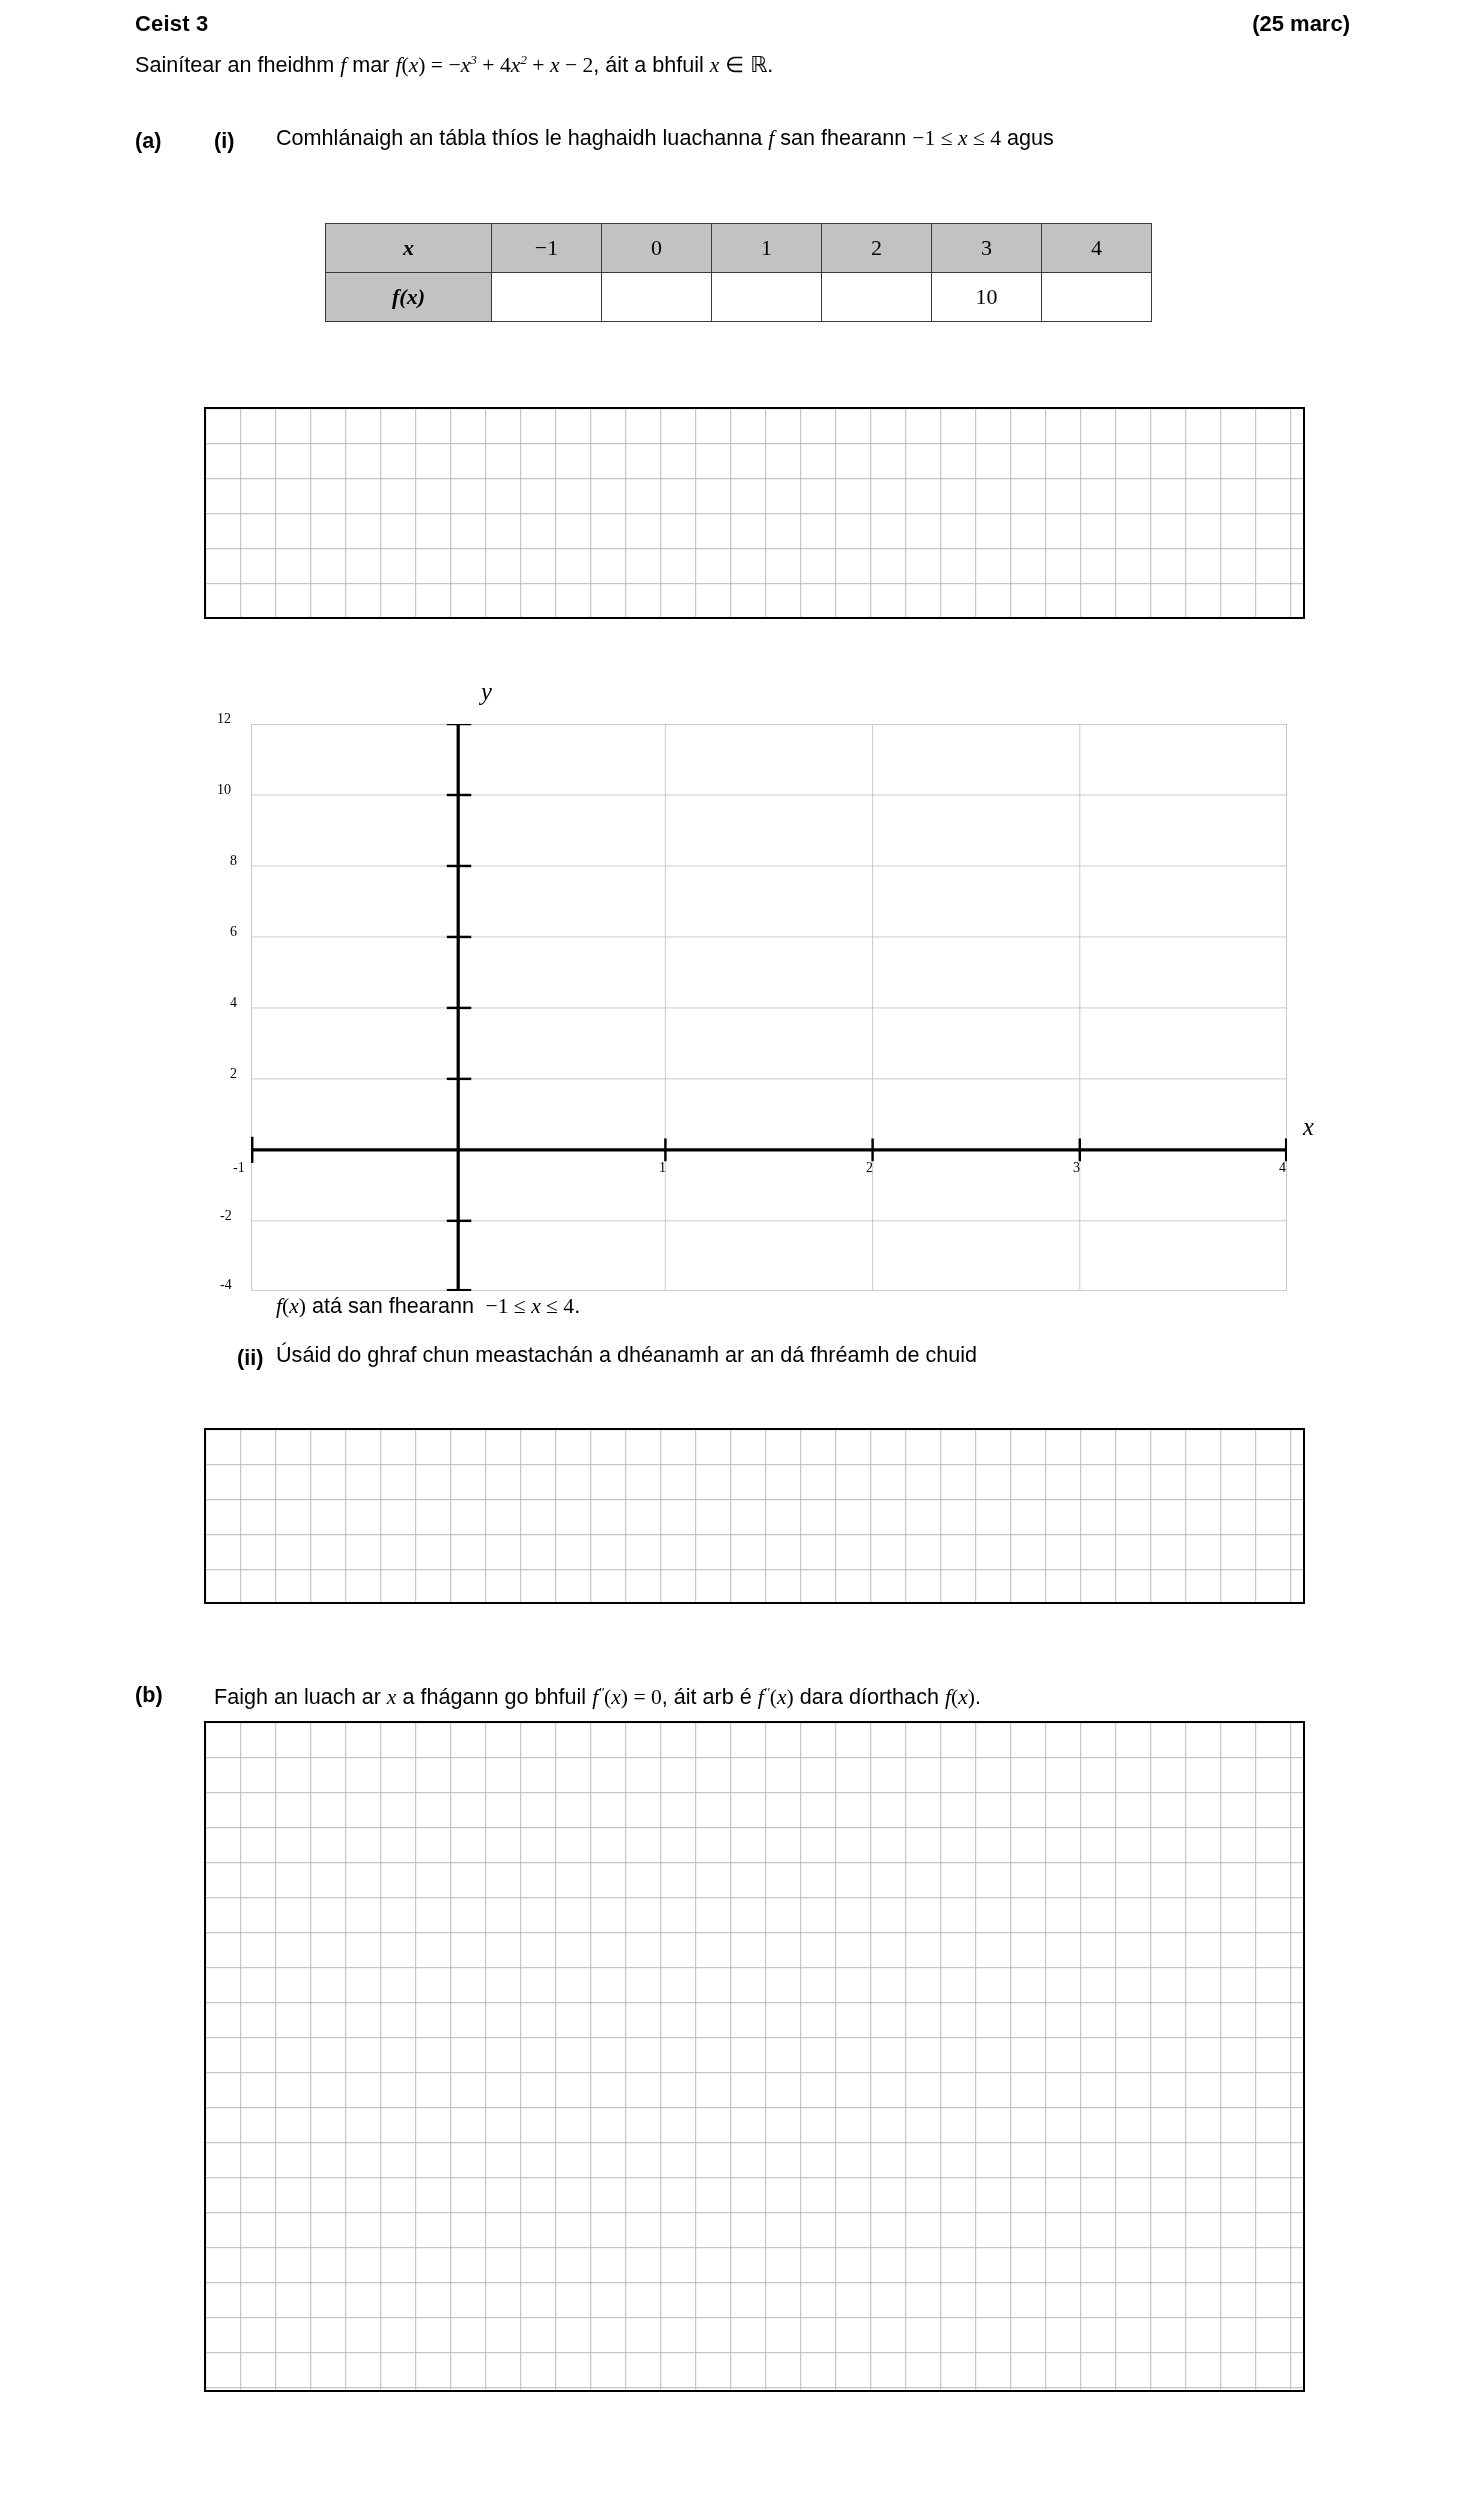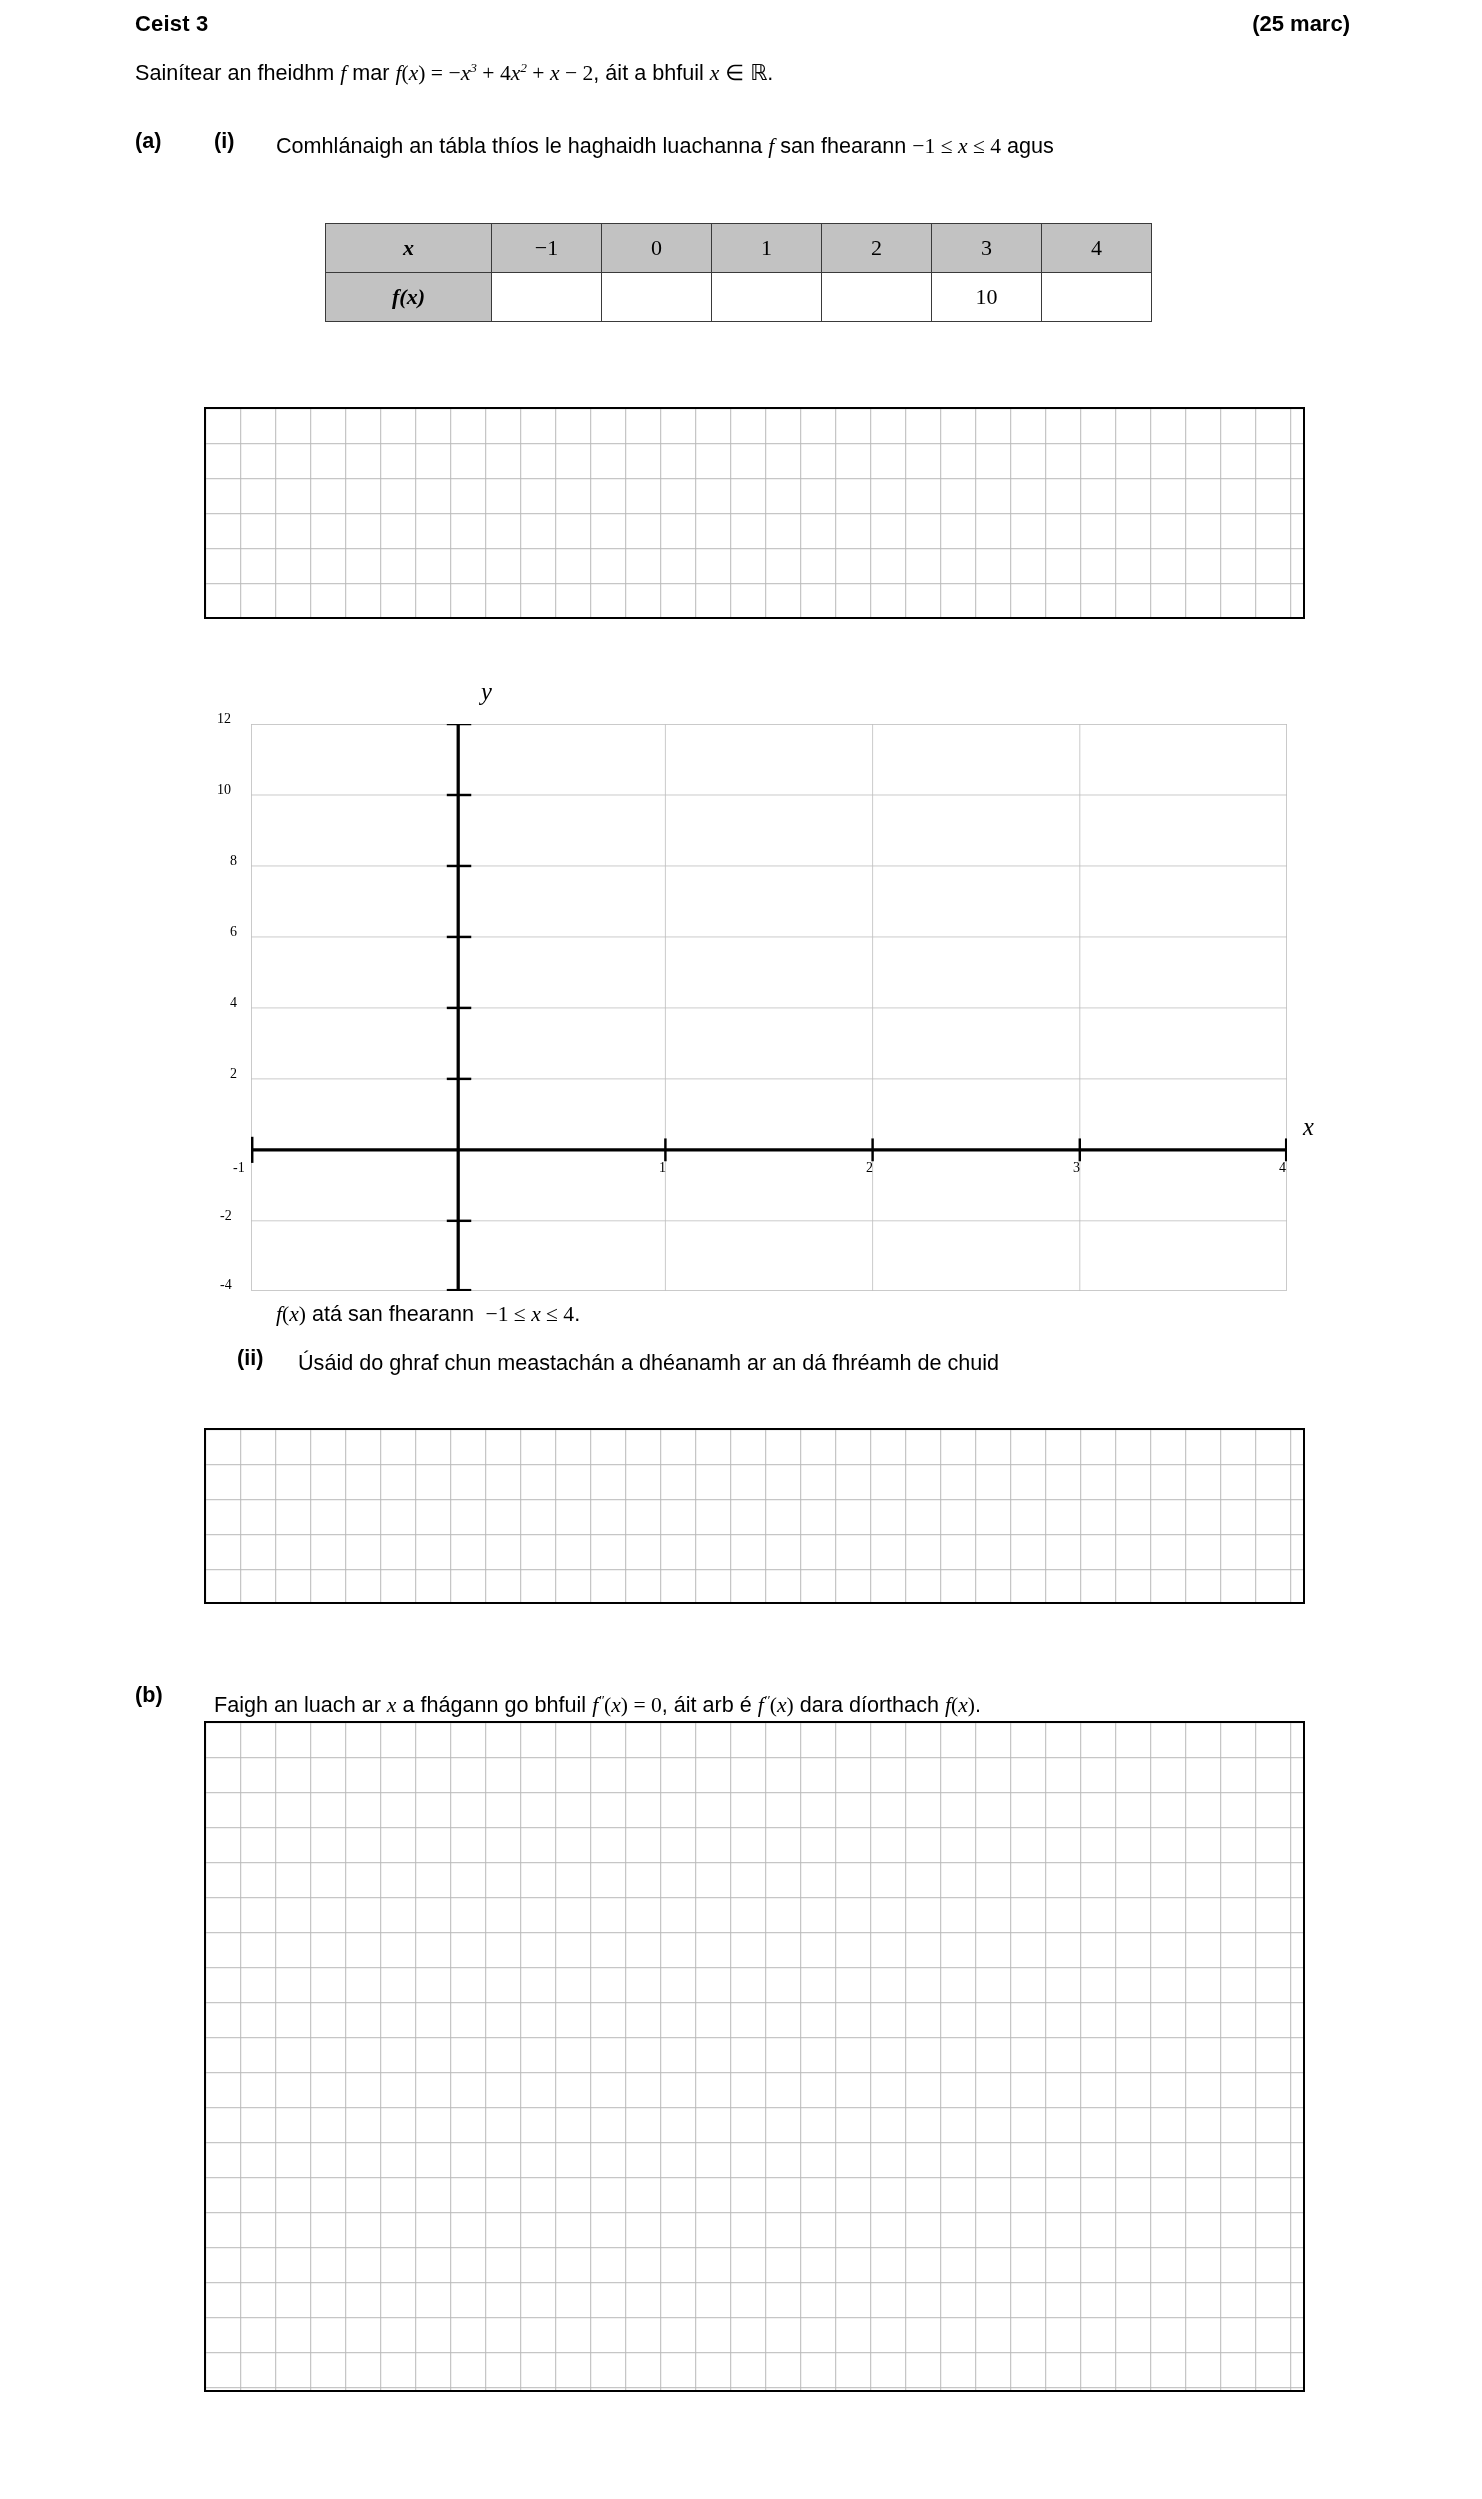--- a/index.html
+++ b/index.html
@@ -5,21 +5,21 @@
   html,body{margin:0;padding:0;background:#fff;}
   body{width:1483px;height:2500px;position:relative;font-family:"Liberation Sans",sans-serif;color:#000;}
   .page{position:absolute;left:0;top:0;width:1483px;height:2500px;}
 
   
   #hdr{position:absolute;left:135px;top:11.4px;width:1215px;height:33px;text-decoration:underline;}
   #hdr .ttl{position:absolute;left:0;top:0;font-size:22px;font-weight:bold;letter-spacing:0.2px;}
   #hdr .marks{position:absolute;right:0;top:0;font-size:22px;font-weight:bold;text-align:center;}
 
   
-  .ptxt{position:absolute;font-size:21.6px;line-height:43px;white-space:nowrap;}
+  .ptxt{position:absolute;font-size:21.6px;line-height:27px;white-space:nowrap;}
   .lbl{position:absolute;font-size:21.6px;font-weight:bold;line-height:33px;}
   i.m{font-style:italic;font-family:"Liberation Serif",serif;}
   .mn{font-family:"Liberation Serif",serif;font-style:normal;}
   sup.e{font-size:.62em;vertical-align:super;font-style:italic;font-family:"Liberation Serif",serif;}
   .bb{font-family:"DejaVu Sans",sans-serif;font-style:normal;}
 
   
   #vtable{position:absolute;left:325px;top:223px;border-collapse:collapse;}
   #vtable td{border:0.8px solid #3a3a3a;width:107px;height:46px;text-align:center;
              font-size:22px;font-family:"Liberation Serif",serif;}
@@ -146,21 +146,21 @@
     <span class="glabel" style="left:408px;top:436px;">1</span>
     <span class="glabel" style="left:615px;top:436px;">2</span>
     <span class="glabel" style="left:822px;top:436px;">3</span>
     <span class="glabel" style="left:1028px;top:436px;">4</span>
 
     <span class="gaxname" style="left:230px;top:-46px;">y</span>
     <span class="gaxname" style="left:1052px;top:389px;">x</span>
   </div>
 
   <span class="lbl" style="left:214px;top:1341px;margin-left:23px;">(ii)</span>
-  <div class="ptxt" style="left:276px;top:1341px;margin-left:22px;">Úsáid do ghraf chun meastachán a dhéanamh ar an dá fhréamh de chuid</div>
+  <div class="ptxt" style="left:276px;top:1341px;">Úsáid do ghraf chun meastachán a dhéanamh ar an dá fhréamh de chuid</div>
   <div class="ptxt" style="left:276px;top:1292px;">
     <span class="mn"><i class="m">f</i>(<i class="m">x</i>)</span> atá san fhearann <span class="mn">&nbsp;−1 ≤ <i class="m">x</i> ≤ 4</span>.
   </div>
 
   <div class="gbox" style="left:204px;top:1428px;width:1101px;height:176px;"></div>
 
   <span class="lbl" style="left:135px;top:1678px;">(b)</span>
   <div class="ptxt" style="left:214px;top:1678px;">
     Faigh an luach ar <i class="m">x</i> a fhágann go bhfuil <span class="mn"><i class="m">f</i><sup class="e">′′</sup>(<i class="m">x</i>) = 0</span>, áit arb é <span class="mn"><i class="m">f</i><sup class="e">′′</sup>(<i class="m">x</i>)</span> dara díorthach <span class="mn"><i class="m">f</i>(<i class="m">x</i>)</span>.
   </div>

